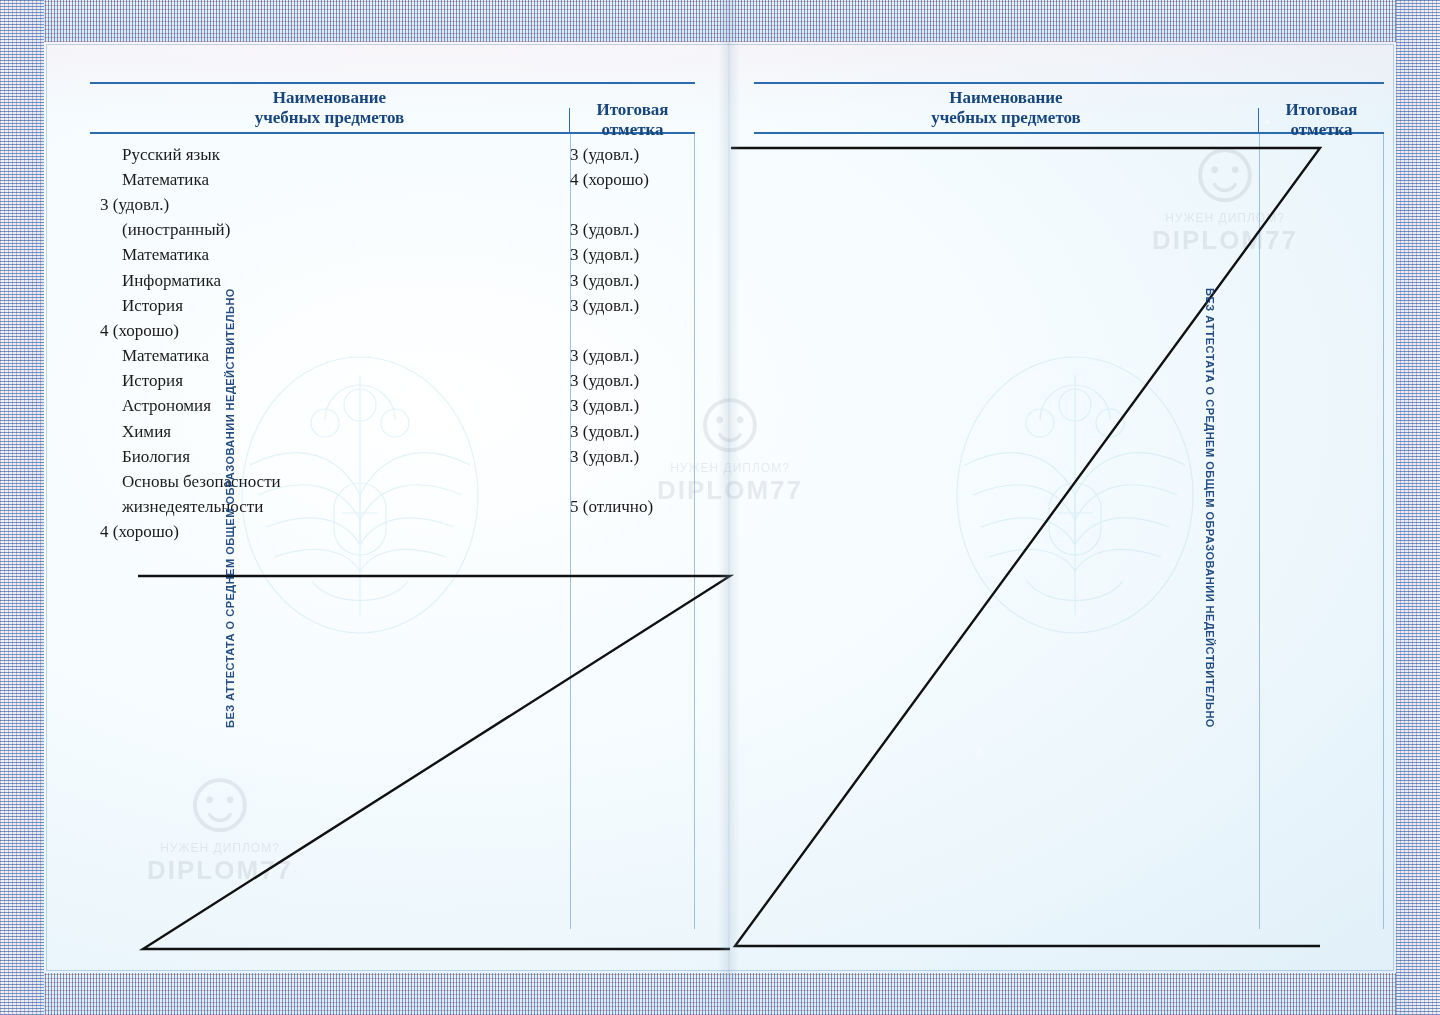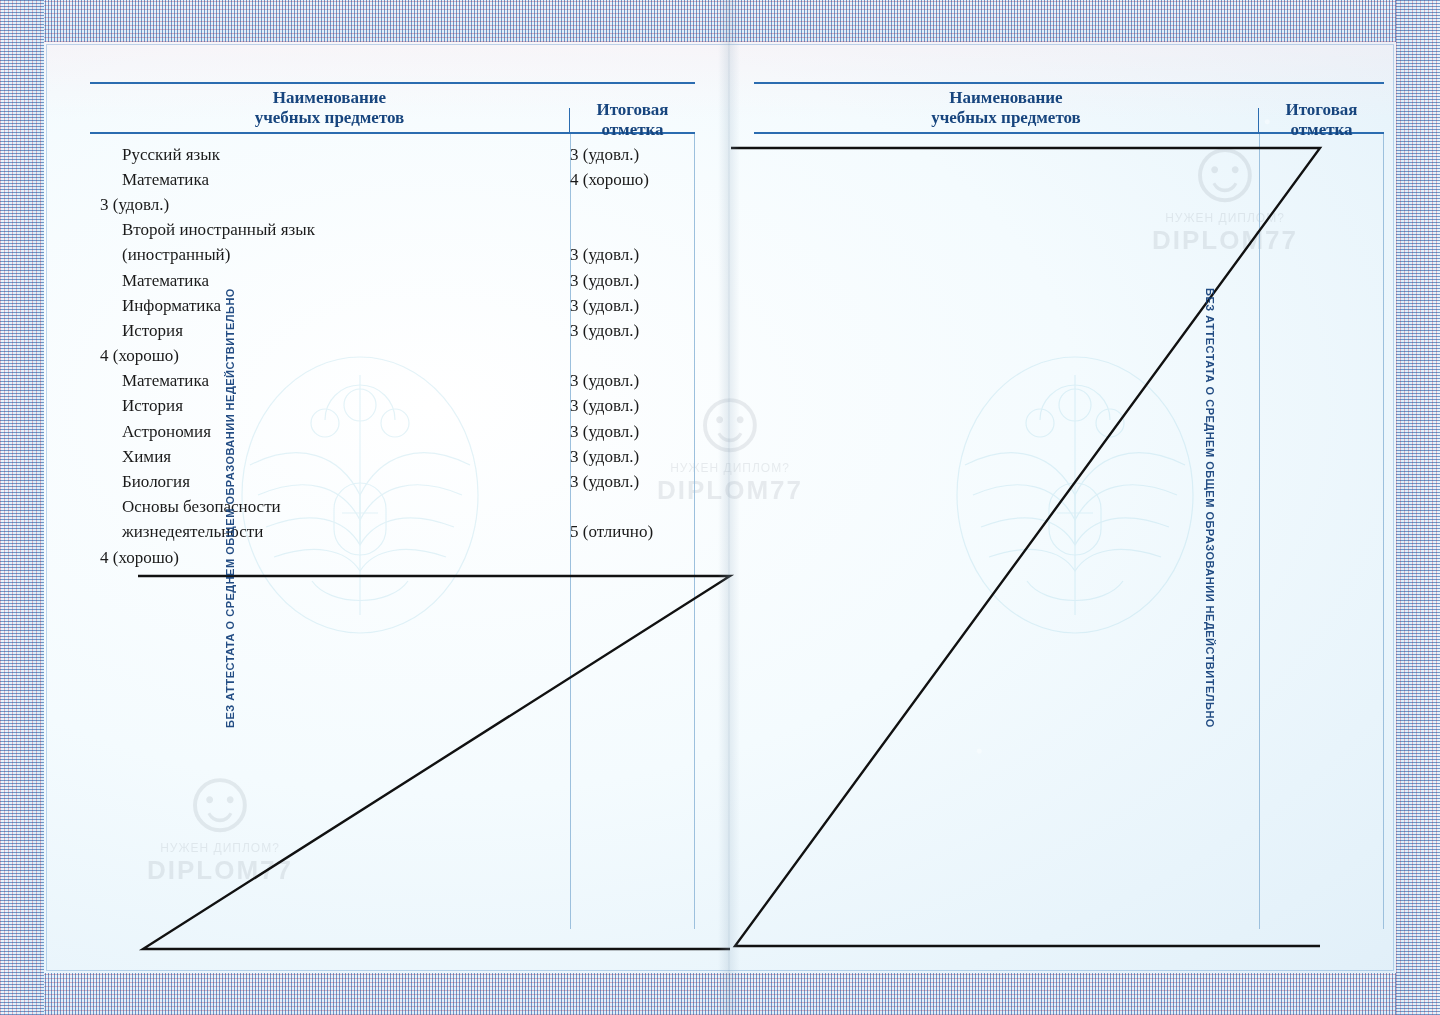--- a/index.html
+++ b/index.html
@@ -330,24 +330,20 @@
             <div class="row">
               <div class="cell-subject">Русский язык</div>
               <div class="cell-mark">3 (удовл.)</div>
             </div>
             <div class="row">
               <div class="cell-subject">Математика</div>
               <div class="cell-mark">4 (хорошо)</div>
             </div>
             <div class="row">
               <div class="cell-mark">3 (удовл.)</div>
-            </div>
-            <div class="row">
-              <div class="cell-subject">Второй иностранный язык</div>
-              <div class="cell-mark"></div>
             </div>
             <div class="row">
               <div class="cell-subject">(иностранный)</div>
               <div class="cell-mark">3 (удовл.)</div>
             </div>
             <div class="row">
               <div class="cell-subject">Математика</div>
               <div class="cell-mark">3 (удовл.)</div>
             </div>
             <div class="row">

